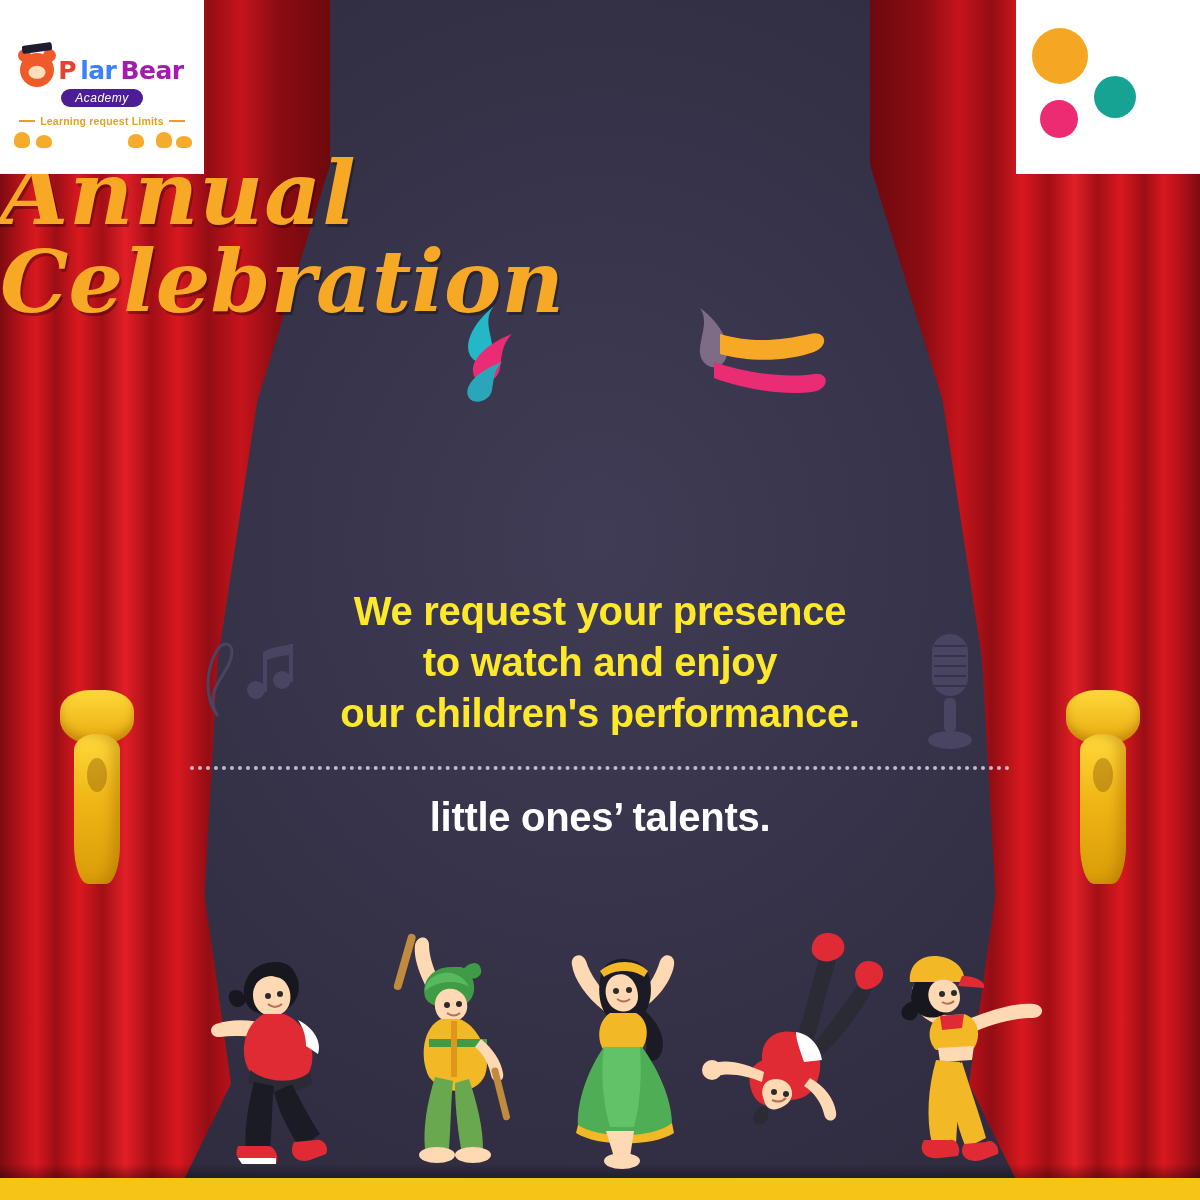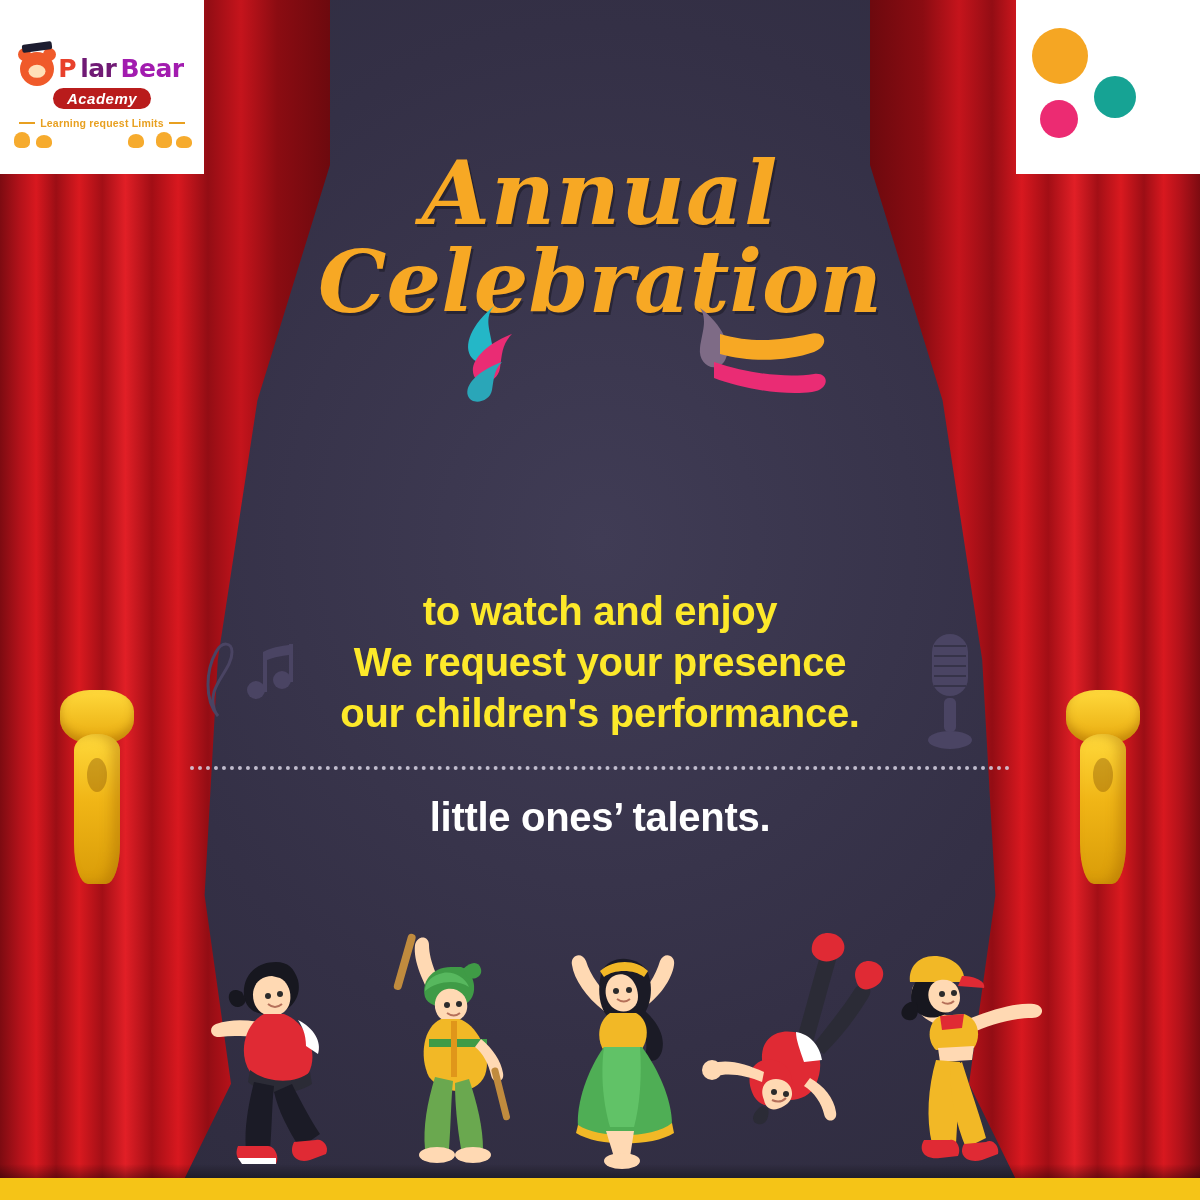--- a/index.html
+++ b/index.html
@@ -143,28 +143,28 @@
     width: 17px; height: 13px; border-radius: 50%;
     background: #ffe0b8; z-index: 2;
   }
   .logo-word {
     font-family: "DejaVu Sans", sans-serif;
     font-weight: bold;
     font-size: 25px;
     letter-spacing: -0.5px;
   }
   .lw1 { color: #e8412c; }
-  .lw3 { color: #701a75; }
+  .lw3 { color: #3b82f6; }
   .lw4 { color: #a21caf; }
   .logo-academy {
     margin-top: 2px;
-    background: #b91c1c;
+    background: #4c1d95;
     color: #fff;
-    font-weight: bold;
-    font-size: 15px;
+    font-weight: normal;
+    font-size: 12px;
     padding: 2px 14px;
     border-radius: 12px;
     letter-spacing: 0.5px;
     font-style: italic;
   }
   .logo-tag {
     margin-top: 8px;
     font-size: 10.5px;
     color: #e8a020;
     font-weight: bold;
@@ -198,21 +198,21 @@
   }
   .dot { position: absolute; border-radius: 50%; }
   .dot-orange { width: 56px; height: 56px; background: #f5a623; left: 16px; top: 28px; }
   .dot-teal   { width: 42px; height: 42px; background: #16a394; left: 78px; top: 76px; }
   .dot-pink   { width: 38px; height: 38px; background: #ec2b72; left: 24px; top: 100px; }
 
   
   .headline {
     position: absolute;
     top: 150px; left: 0; right: 0;
-    text-align: center;
+    text-align: left;
     z-index: 25;
   }
   .script {
     font-family: "DejaVu Serif", serif;
     font-style: italic;
     font-weight: bold;
     color: #f7a824;
     text-shadow: 2px 3px 0 rgba(0,0,0,0.30);
     line-height: 0.98;
   }
@@ -347,22 +347,22 @@
   <div class="flourish fl-right">
     <svg width="140" height="120" viewBox="0 0 140 120" aria-hidden="true">
       <path d="M10 8 C32 24 44 48 34 62 C24 74 8 64 10 48 C12 32 18 20 10 8 Z" fill="#7e6b86"></path>
       <path d="M30 34 C64 44 92 40 120 34 C136 30 140 46 124 52 C96 62 58 62 30 54 Z" fill="#f7a824"></path>
       <path d="M24 62 C60 74 96 78 124 74 C140 72 140 90 122 92 C92 96 50 88 24 78 Z" fill="#ea2c74"></path>
     </svg>
   </div>
 
   <div class="copy">
     <div class="copy-yellow">
+      <div>We request your presence</div>
       <div>to watch and enjoy</div>
-      <div>We request your presence</div>
       <div>our children's performance.</div>
     </div>
     <div class="divider"></div>
     <div class="copy-white">
       <div>little ones’ talents.</div>
     </div>
   </div>
 
   <div class="dancers">
 

